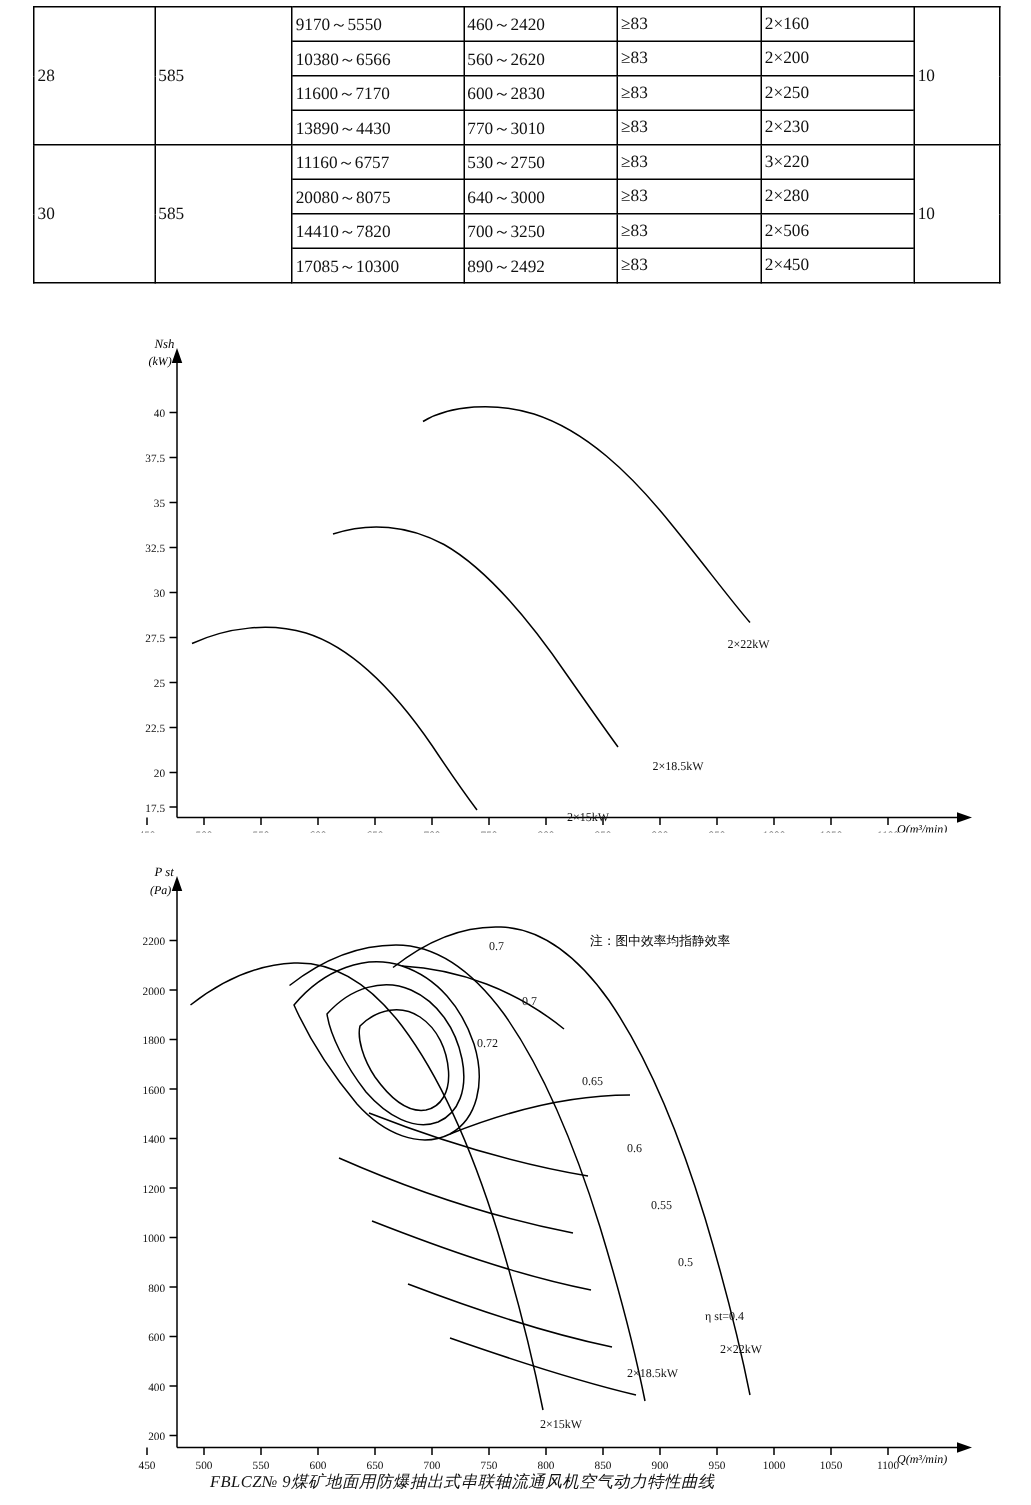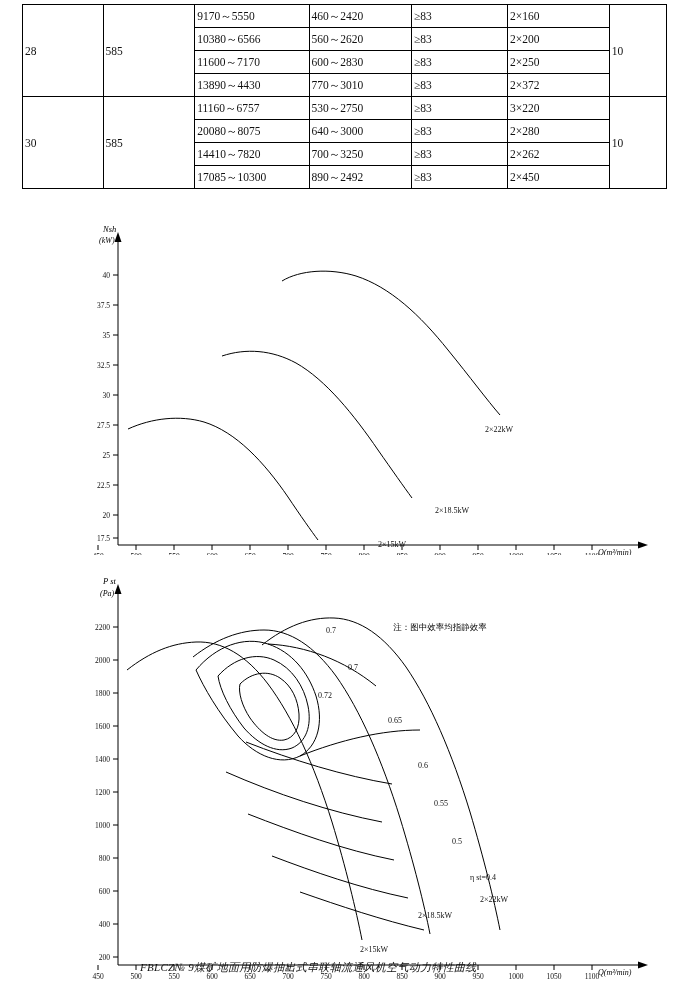--- a/index.html
+++ b/index.html
@@ -29,21 +29,21 @@
   td.c3 { width:112px; }
   td.c4 { width:105px; }
   td.c5 { width:110px; }
   td.c6 { width:60px; font-size:12px; }
 
   
   .chart { position:absolute; }
   .chart svg { display:block; }
   .cap {
     position:absolute;
-    left:140px; top:960px;
+    left:140px; top:980px;
     font-size:11px;
     font-style:italic;
     font-family:"Liberation Serif", serif;
     letter-spacing:.3px;
   }
   text { font-family:"Liberation Serif", serif; }
 </style>
 </head>
 <body>
 
@@ -68,21 +68,21 @@
       <tr>
         <td class="c2">11600～7170</td>
         <td class="c3">600～2830</td>
         <td class="c4">≥83</td>
         <td class="c5">2×250</td>
       </tr>
       <tr>
         <td class="c2">13890～4430</td>
         <td class="c3">770～3010</td>
         <td class="c4">≥83</td>
-        <td class="c5">2×372</td>
+        <td class="c5">2×230</td>
       </tr>
 
       <tr>
         <td class="c0" rowspan="4">30</td>
         <td class="c1" rowspan="4">585</td>
         <td class="c2">11160～6757</td>
         <td class="c3">530～2750</td>
         <td class="c4">≥83</td>
         <td class="c5">3×220</td>
         <td class="c6" rowspan="4">10</td>
@@ -90,21 +90,21 @@
       <tr>
         <td class="c2">20080～8075</td>
         <td class="c3">640～3000</td>
         <td class="c4">≥83</td>
         <td class="c5">2×280</td>
       </tr>
       <tr>
         <td class="c2">14410～7820</td>
         <td class="c3">700～3250</td>
         <td class="c4">≥83</td>
-        <td class="c5">2×262</td>
+        <td class="c5">2×506</td>
       </tr>
       <tr>
         <td class="c2">17085～10300</td>
         <td class="c3">890～2492</td>
         <td class="c4">≥83</td>
         <td class="c5">2×450</td>
       </tr>
     </tbody>
   </table>
 </div>

